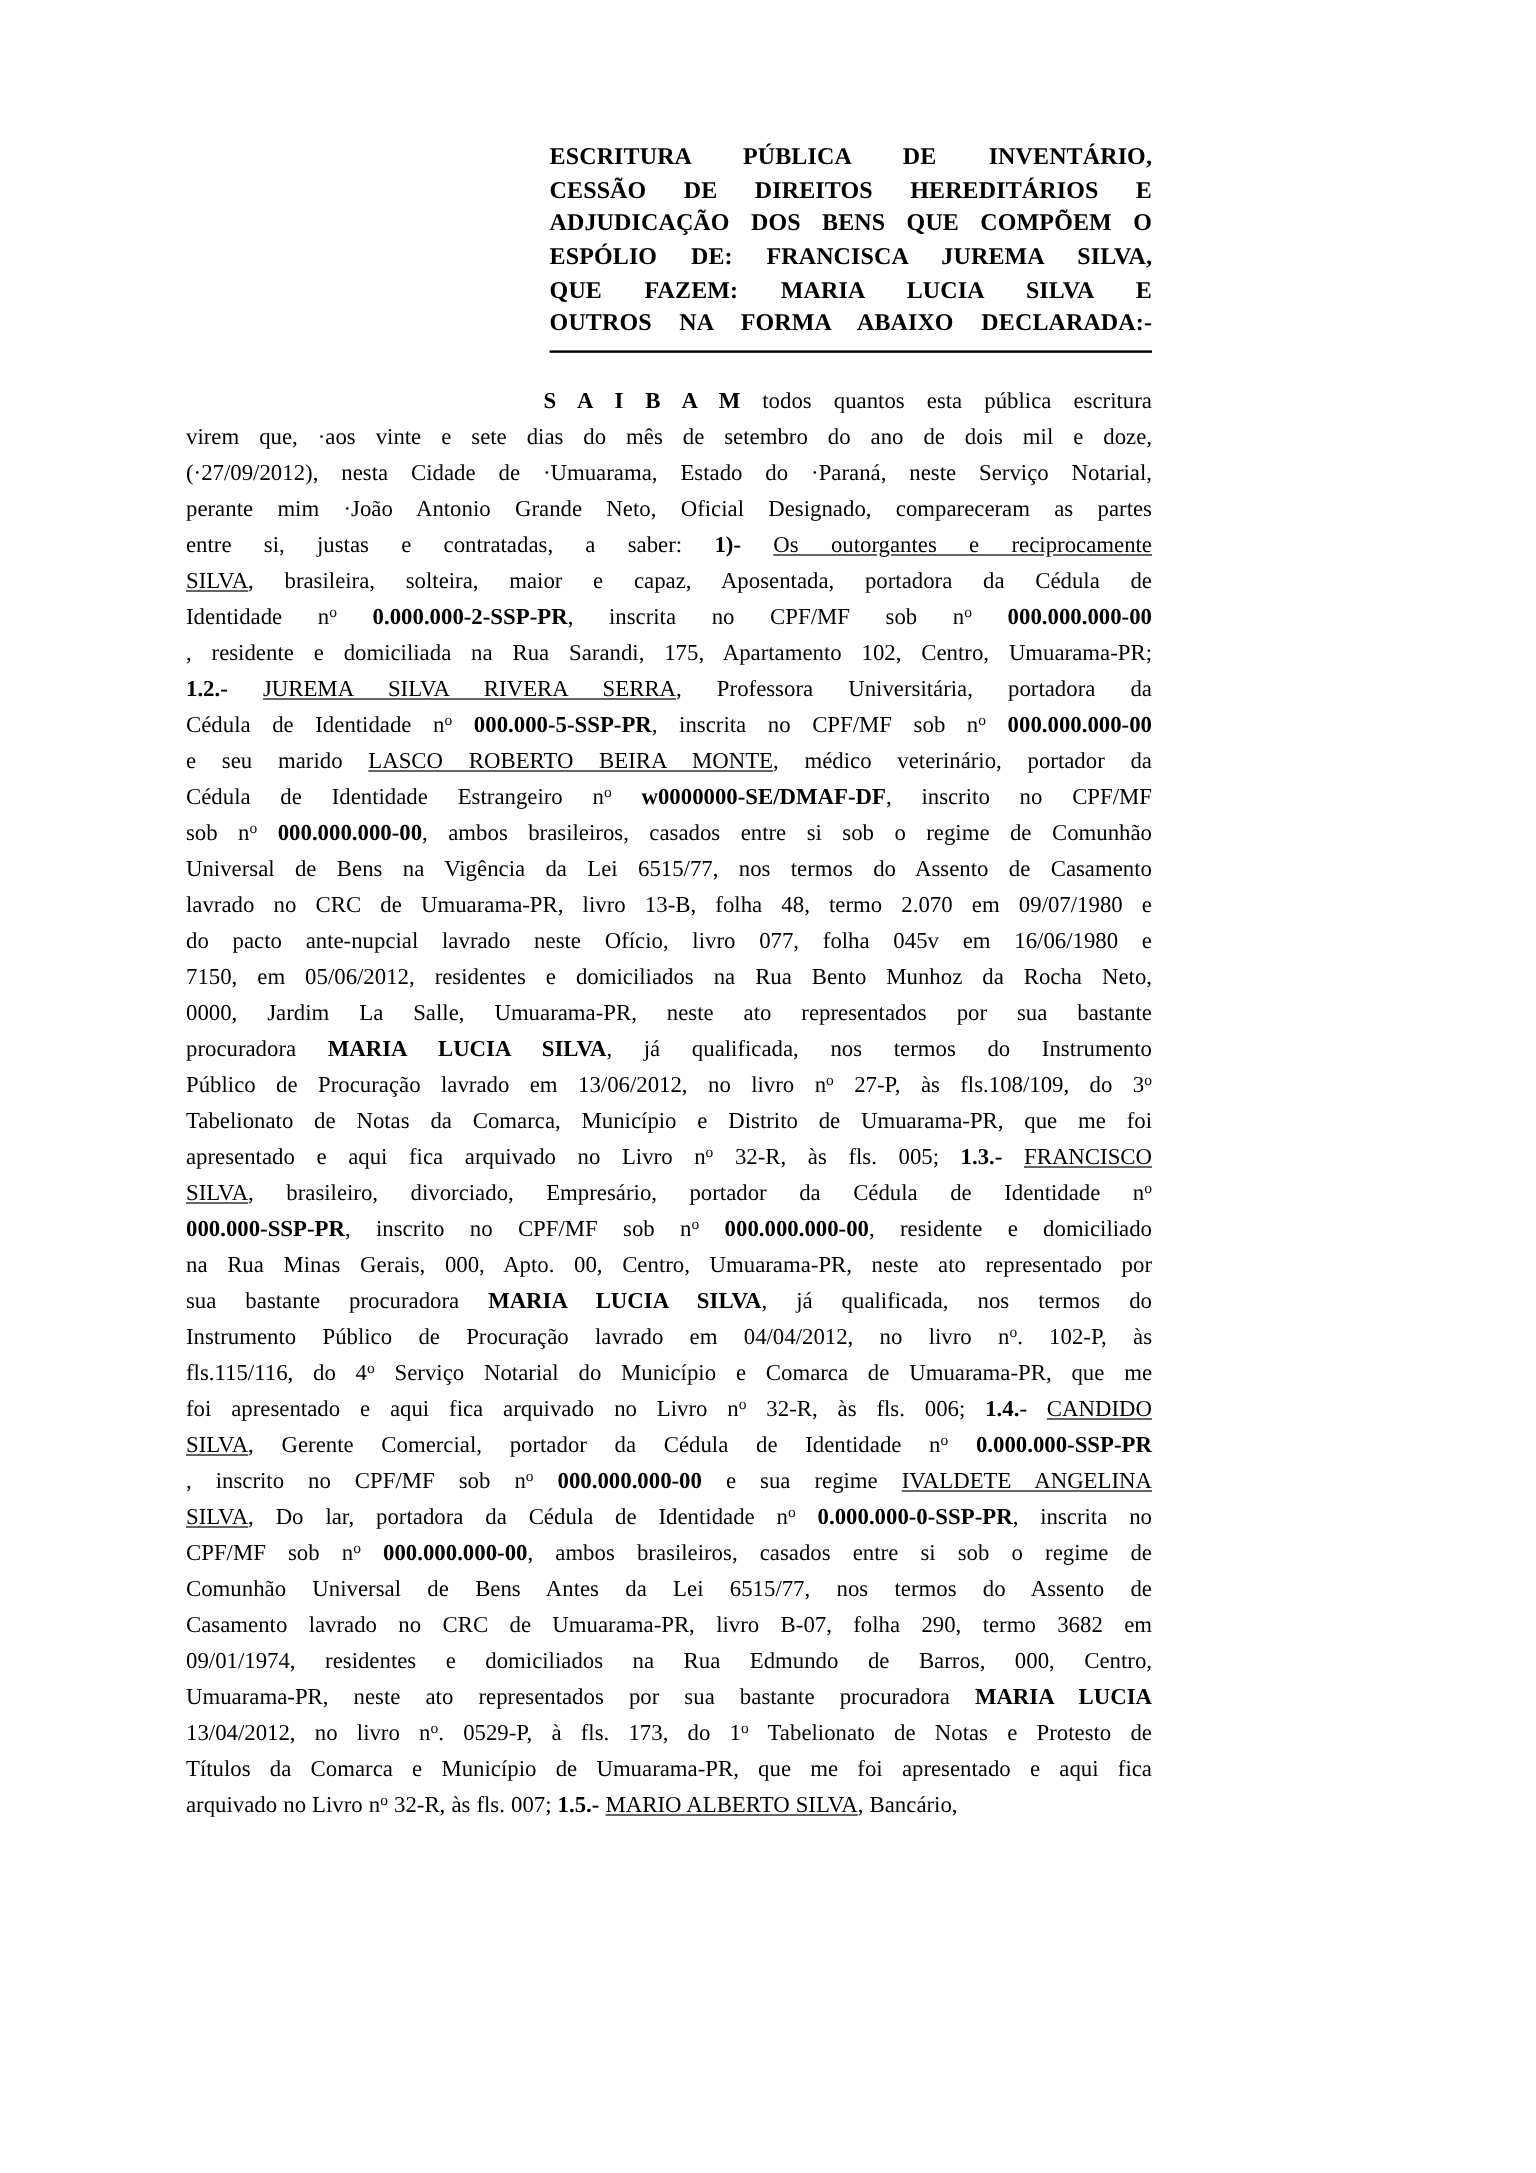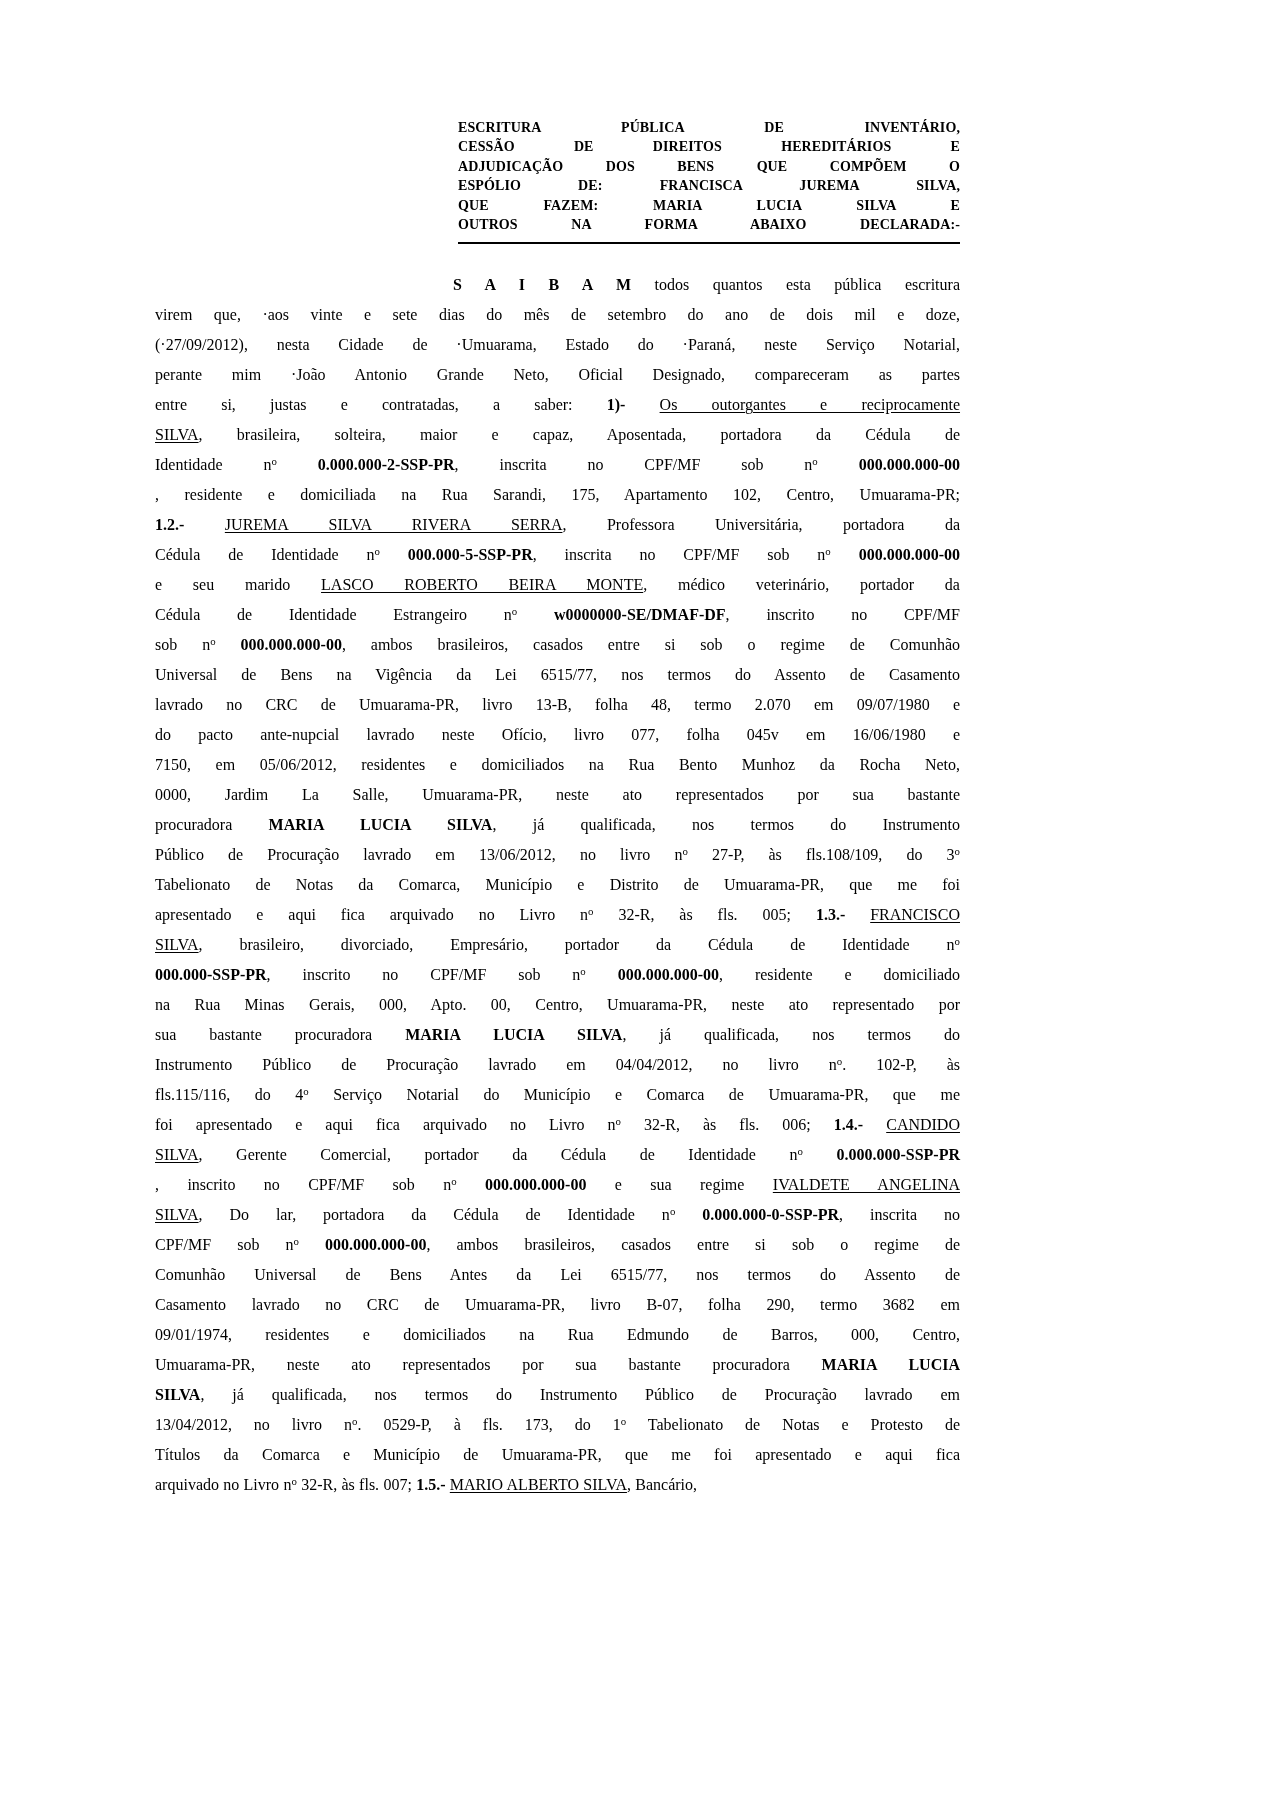--- a/index.html
+++ b/index.html
@@ -25,21 +25,21 @@
     position: absolute;
     left: 155px;
     top: 118px;
     width: 805px;
   }
   
   .title-block {
     margin-left: 303px;
     width: 502px;
     font-weight: bold;
-    font-size: 14px;
+    font-size: 20px;
     line-height: 1.385;
     text-align: justify;
     text-align-last: justify;
     letter-spacing: 0.1px;
     word-spacing: 0.5px;
   }
   .title-block .last-line {
     text-align: justify;
     text-align-last: justify;
     border-bottom: 2px solid #000;
@@ -74,21 +74,21 @@
   .line {
     display: block;
     text-align: justify;
     text-align-last: justify;
     white-space: nowrap;
   }
   .line.last {
     text-align-last: left;
   }
   .lines {
-    font-size: 16px;
+    font-size: 19px;
     line-height: 30px;
   }
 </style>
 </head>
 <body>
 
 <div class="page">
   <div class="content">
 
     <div class="title-block">
@@ -131,20 +131,19 @@
         <span class="line"><span>fls.115/116, do 4<sup class="ord">o</sup> Serviço Notarial do Município e Comarca de Umuarama-PR, que me</span></span>
         <span class="line"><span>foi apresentado e aqui fica arquivado no Livro n<sup class="ord">o</sup> 32-R, às fls. 006; </span><span class="bn">1.4.-</span><span> </span><span class="bu">CANDIDO</span></span>
         <span class="line"><span class="bu">SILVA</span><span>, Gerente Comercial, portador da Cédula de Identidade n<sup class="ord">o</sup> </span><span class="bn">0.000.000-SSP-PR</span></span>
         <span class="line"><span>, inscrito no CPF/MF sob n<sup class="ord">o</sup> </span><span class="bn">000.000.000-00</span><span> e sua regime </span><span class="bu">IVALDETE ANGELINA</span></span>
         <span class="line"><span class="bu">SILVA</span><span>, Do lar, portadora da Cédula de Identidade n<sup class="ord">o</sup> </span><span class="bn">0.000.000-0-SSP-PR</span><span>, inscrita no</span></span>
         <span class="line"><span>CPF/MF sob n<sup class="ord">o</sup> </span><span class="bn">000.000.000-00</span><span>, ambos brasileiros, casados entre si sob o regime de</span></span>
         <span class="line"><span>Comunhão Universal de Bens Antes da Lei 6515/77, nos termos do Assento de</span></span>
         <span class="line"><span>Casamento lavrado no CRC de Umuarama-PR, livro B-07, folha 290, termo 3682 em</span></span>
         <span class="line"><span>09/01/1974, residentes e domiciliados na Rua Edmundo de Barros, 000, Centro,</span></span>
         <span class="line"><span>Umuarama-PR, neste ato representados por sua bastante procuradora </span><span class="bn">MARIA LUCIA</span></span>
-        <span class="line"><span class="bn">SILVA</span><span>, já qualificada, nos termos do Instrumento Público de Procuração lavrado em</span></span>
         <span class="line"><span>13/04/2012, no livro n<sup class="ord">o</sup>. 0529-P, à fls. 173, do 1<sup class="ord">o</sup> Tabelionato de Notas e Protesto de</span></span>
         <span class="line"><span>Títulos da Comarca e Município de Umuarama-PR, que me foi apresentado e aqui fica</span></span>
         <span class="line last"><span>arquivado no Livro n<sup class="ord">o</sup> 32-R, às fls. 007; </span><span class="bn">1.5.-</span><span> </span><span class="bu">MARIO ALBERTO SILVA</span><span>, Bancário,</span></span>
       </div>
 
   </div>
 </div>
 
 </body></html>

